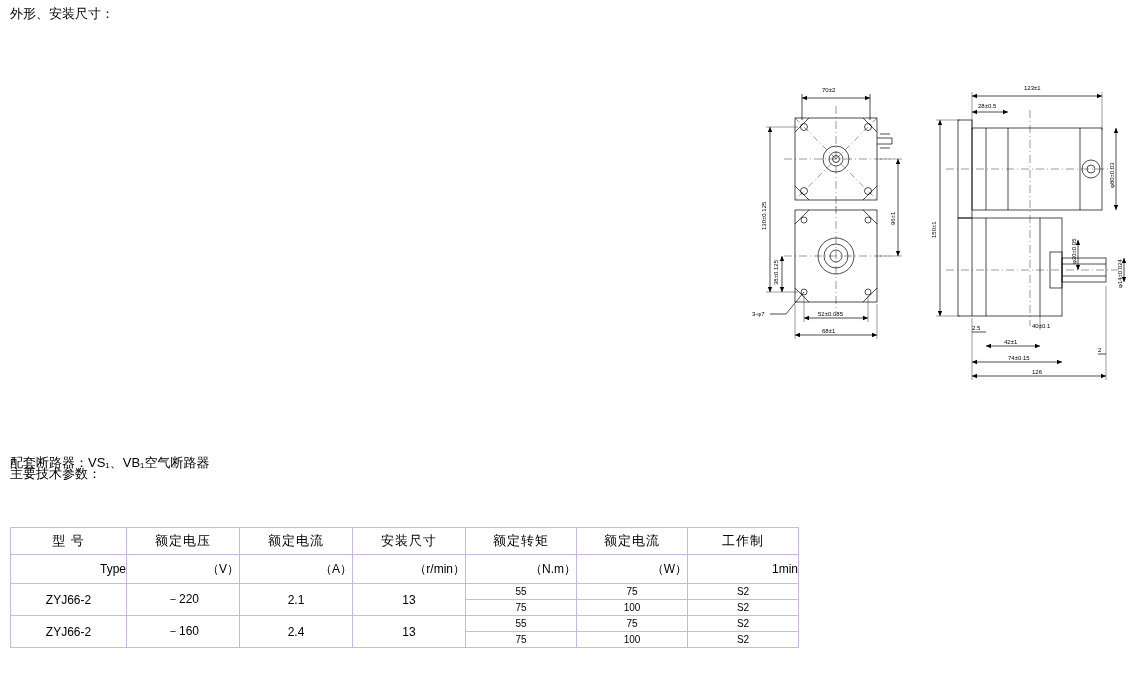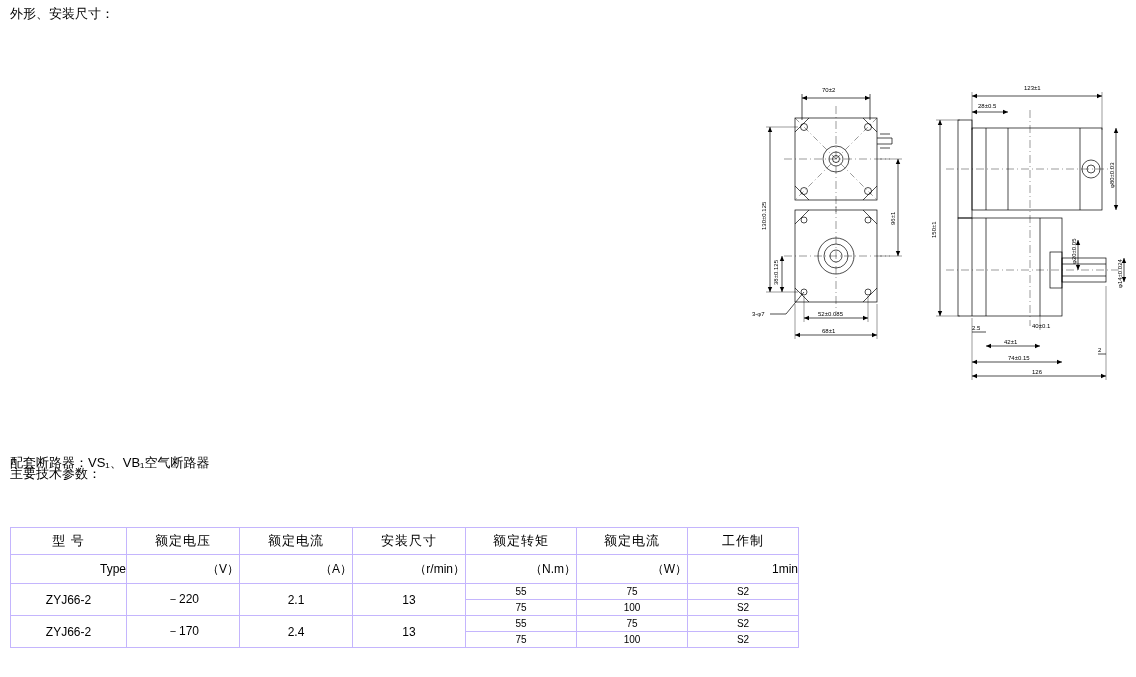--- a/index.html
+++ b/index.html
@@ -318,21 +318,21 @@
         <td class="sub">S2</td>
       </tr>
       <tr>
         <td class="sub">75</td>
         <td class="sub">100</td>
         <td class="sub">S2</td>
       </tr>
 
       <tr>
         <td class="model" rowspan="2">ZYJ66-2</td>
-        <td class="val" rowspan="2">－170</td>
+        <td class="val" rowspan="2">－160</td>
         <td class="val" rowspan="2">2.4</td>
         <td class="val" rowspan="2">13</td>
         <td class="sub">55</td>
         <td class="sub">75</td>
         <td class="sub">S2</td>
       </tr>
       <tr>
         <td class="sub">75</td>
         <td class="sub">100</td>
         <td class="sub">S2</td>

